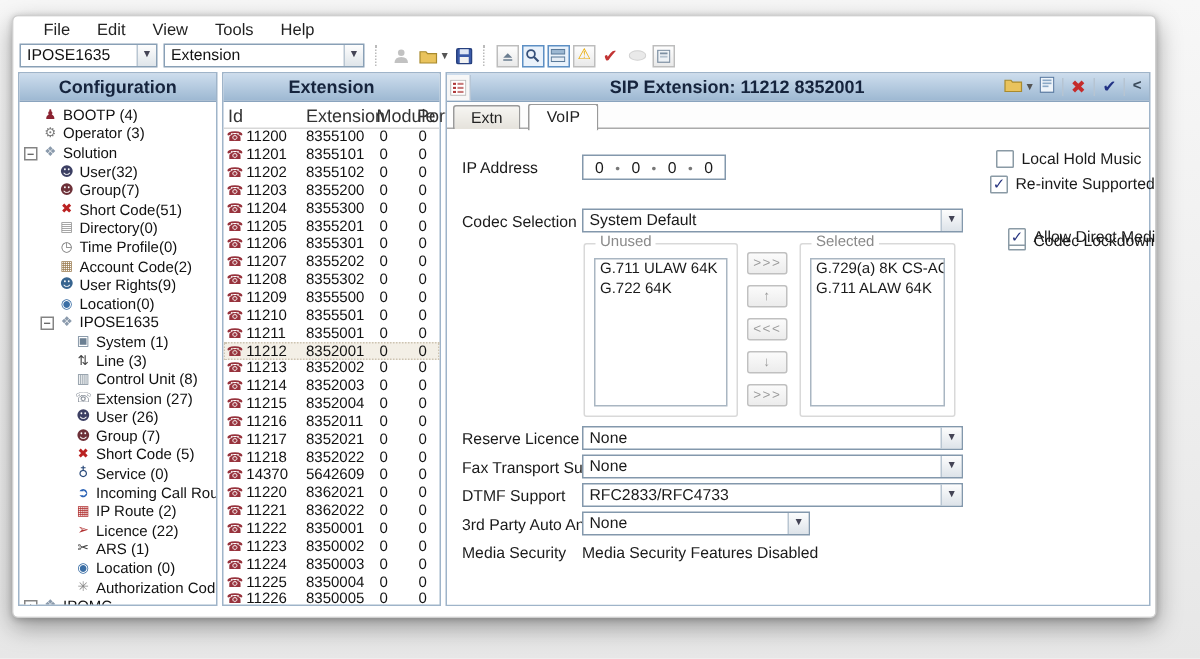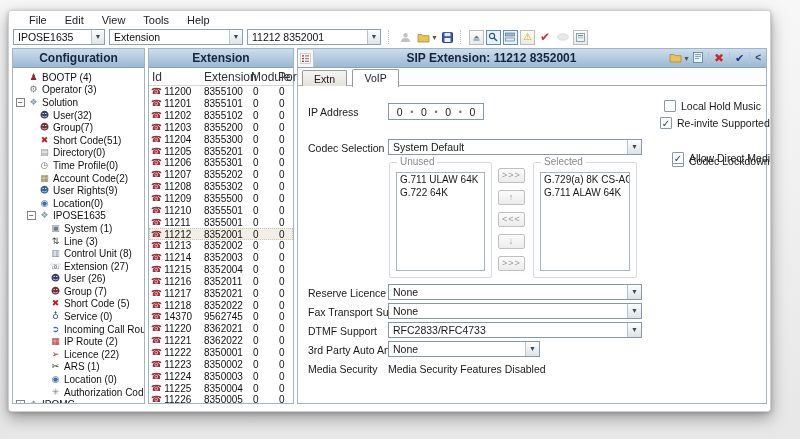--- a/index.html
+++ b/index.html
@@ -118,24 +118,20 @@
 
     <div class="toolbar">
       <div class="combo c1">
         <span>IPOSE1635</span>
         <span class="arr">▼</span>
       </div>
       <div class="combo c2">
         <span>Extension</span>
         <span class="arr">▼</span>
       </div>
-      <div class="combo c3">
-        <span>11212 8352001</span>
-        <span class="arr">▼</span>
-      </div>
       <div class="tsep"></div>
       <div class="tico dis">
         <svg width="11" height="11" viewBox="0 0 11 11">
             <circle cx="5.5" cy="3.2" r="2.2" fill="#7a7a7a"></circle>
             <path d="M1 10 q0-4 4.5-4 q4.5 0 4.5 4 z" fill="#7a7a7a"></path>
           </svg>
       </div>
       <div class="tico">
         <svg width="13" height="11" viewBox="0 0 13 11">
             <path d="M1 2.5 h4 l1 1.2 h6 v6.3 h-11 z" fill="#e9c35d" stroke="#a88a2e" stroke-width=".8"></path>
@@ -485,21 +481,21 @@
               </div>
               <div class="cex">8352022</div>
               <div class="cmo">0</div>
               <div class="cpo">0</div>
             </div>
             <div class="xrow">
               <div class="cid">
                 <span class="ph" style="color: rgb(151, 50, 60);">☎</span>
                 <span>14370</span>
               </div>
-              <div class="cex">9562745</div>
+              <div class="cex">5642609</div>
               <div class="cmo">0</div>
               <div class="cpo">0</div>
             </div>
             <div class="xrow">
               <div class="cid">
                 <span class="ph" style="color: rgb(151, 50, 60);">☎</span>
                 <span>11220</span>
               </div>
               <div class="cex">8362021</div>
               <div class="cmo">0</div>

